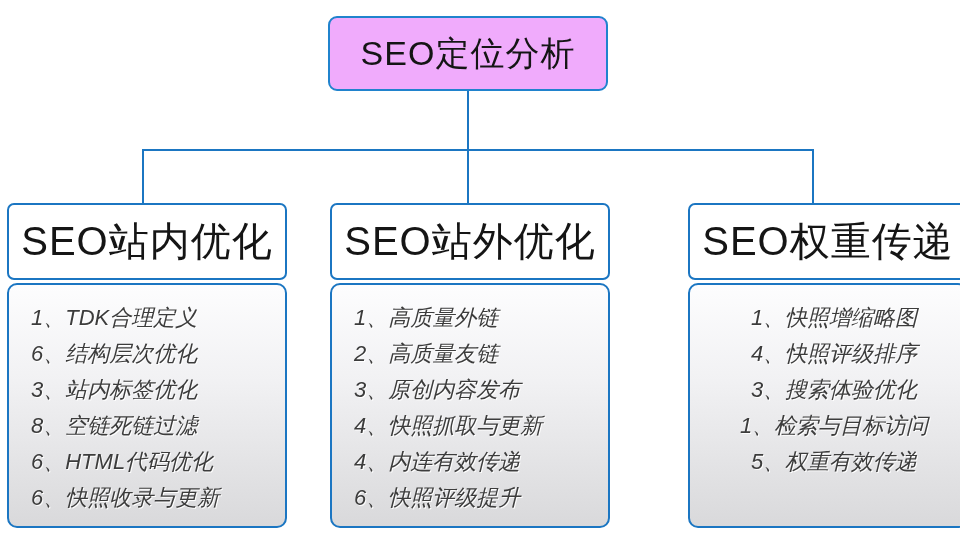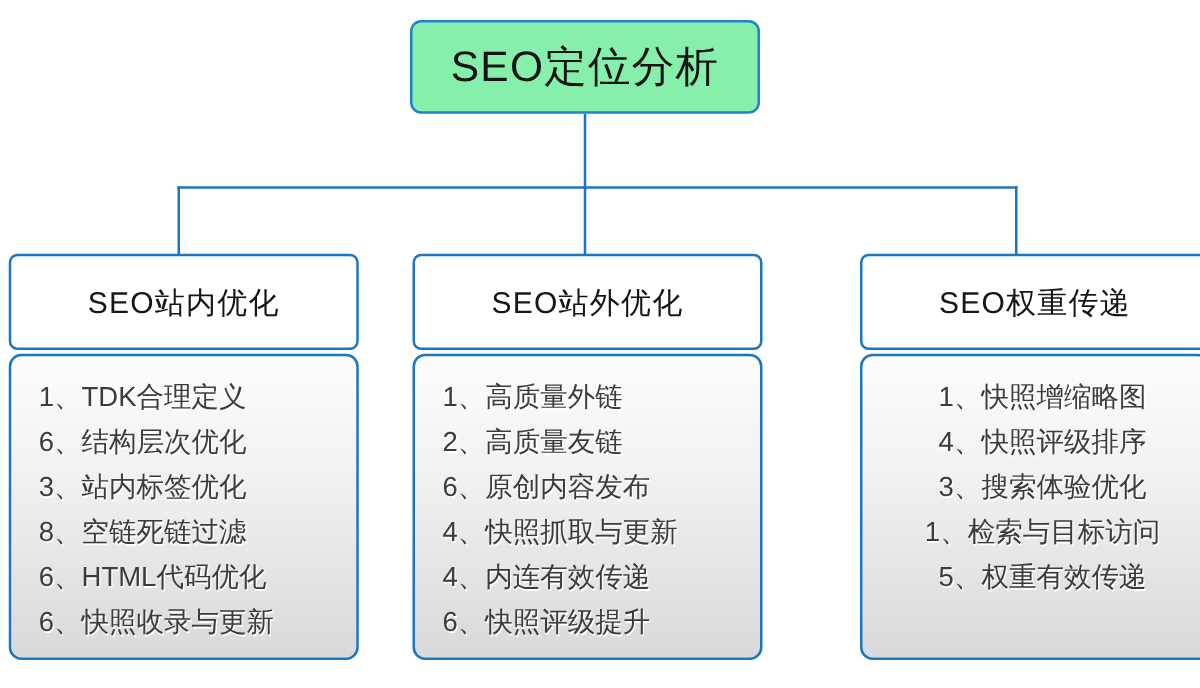--- a/index.html
+++ b/index.html
@@ -11,21 +11,21 @@
     overflow:hidden;
   }
   .canvas{position:absolute;left:0;top:0;width:960px;height:550px;}
 
   
   .line{position:absolute;background:#1b76c2;}
 
   
   .root-box{
     position:absolute;left:328px;top:16px;width:280px;height:75px;
-    background:#86efac;
+    background:#f0abfc;
     border:2px solid #2083cd;
     border-radius:9px;
     box-sizing:border-box;
     display:flex;align-items:center;justify-content:center;
   }
   .root-box .title{
     font-size:34px;color:#151515;letter-spacing:1px;white-space:nowrap;
   }
 
   
@@ -36,34 +36,34 @@
 
   .col-header{
     height:77px;
     background:#ffffff;
     border:2px solid #1b76c2;
     border-radius:7px;
     box-sizing:border-box;
     display:flex;align-items:center;justify-content:center;
   }
   .col-header .title{
-    font-size:24px;color:#151515;letter-spacing:1px;white-space:nowrap;
+    font-size:40px;color:#151515;letter-spacing:1px;white-space:nowrap;
   }
 
   .col-body{
     margin-top:3px;
     height:245px;
     background:linear-gradient(180deg,#fdfdfe 0%,#f1f1f3 40%,#d9d9db 100%);
     border:2px solid #1b76c2;
     border-radius:10px;
     box-sizing:border-box;
     padding:15px 10px 0 22px;
   }
   .col-body ul{
-    list-style:none;margin:0;padding:0;
+    list-style:none;margin:0;padding:0;font-style:italic;
   }
   .col-body li{
     font-size:22px;
     line-height:36px;
     color:#3c3c3c;
     white-space:nowrap;
     text-shadow:1px 1px 0 rgba(255,255,255,0.95);
   }
 </style>
 </head>
@@ -98,21 +98,21 @@
   </div>
 
   <div class="col col-2">
     <div class="col-header">
       <span class="title">SEO站外优化</span>
     </div>
     <div class="col-body">
       <ul>
         <li>1、高质量外链</li>
         <li>2、高质量友链</li>
-        <li>6、原创内容发布</li>
+        <li>3、原创内容发布</li>
         <li>4、快照抓取与更新</li>
         <li>4、内连有效传递</li>
         <li>6、快照评级提升</li>
       </ul>
     </div>
   </div>
 
   <div class="col col-3">
     <div class="col-header">
       <span class="title">SEO权重传递</span>

